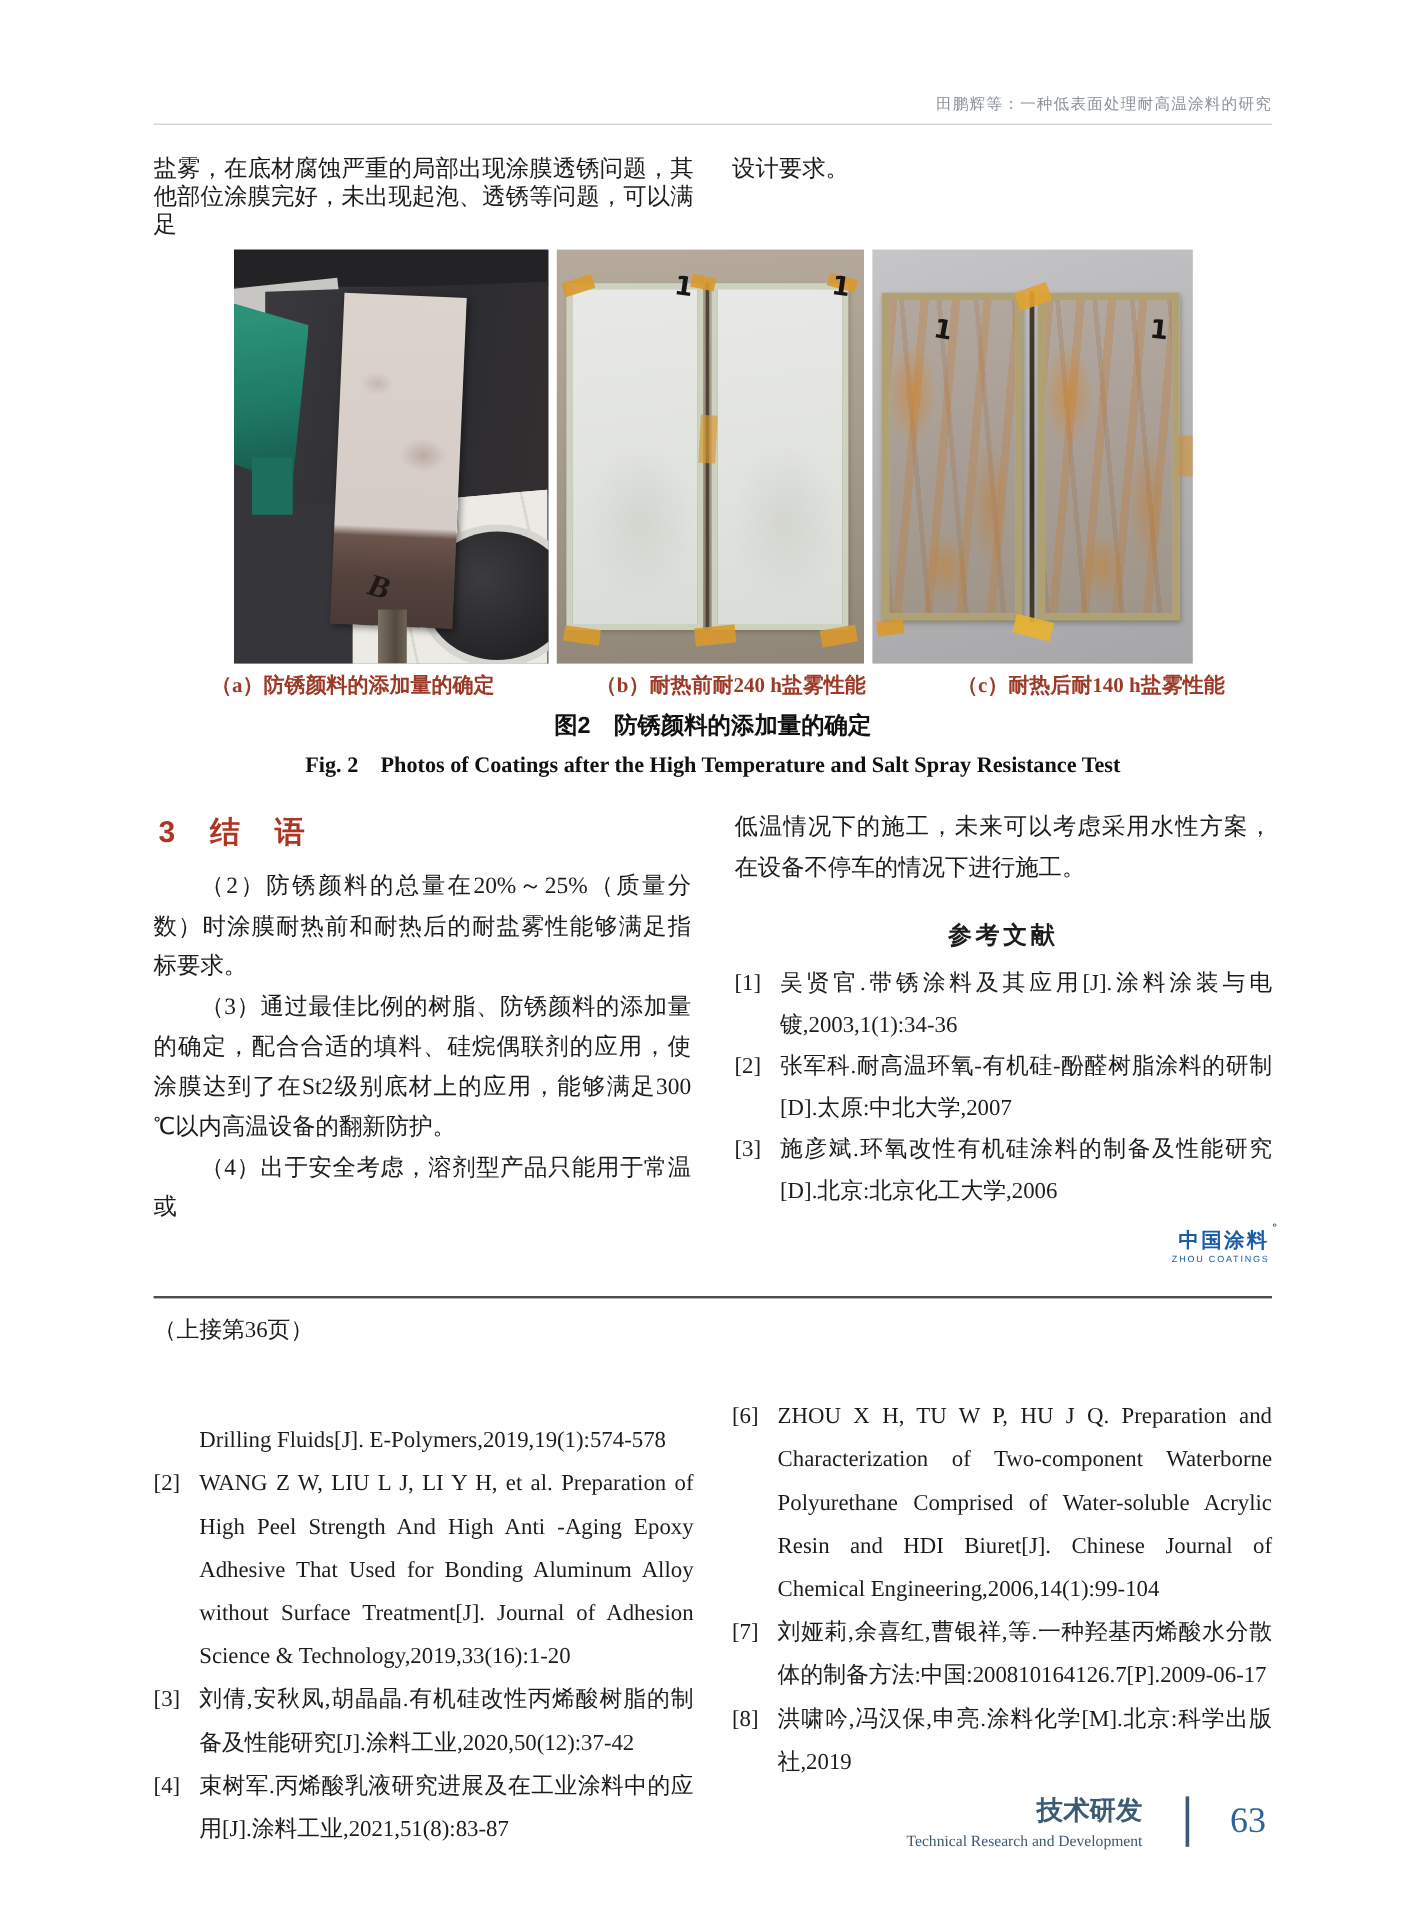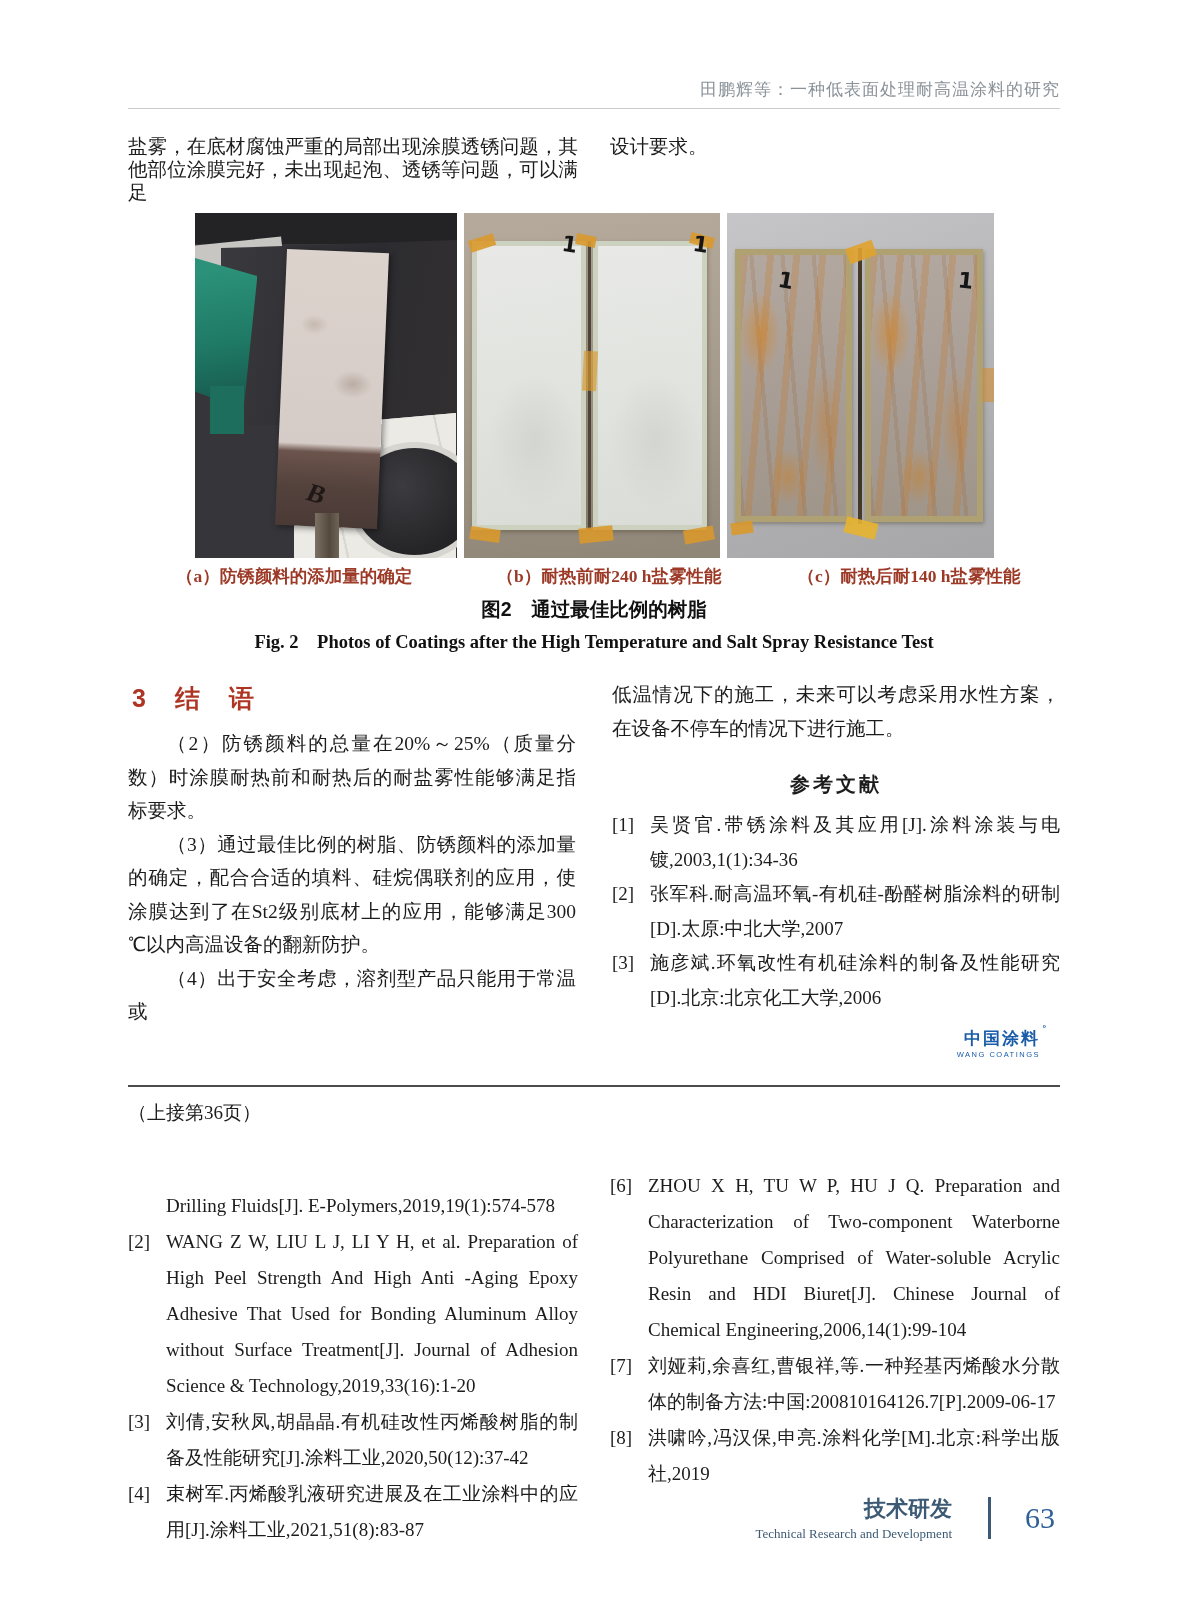--- a/index.html
+++ b/index.html
@@ -3,21 +3,21 @@
 <meta charset="utf-8">
 <style>
   * { margin:0; padding:0; box-sizing:border-box; }
   html,body { background:#ffffff; }
   body { font-family:"Liberation Serif", serif; color:#1c1c1c; }
   .page { position:relative; width:1187px; height:1600px; margin:0 auto; background:#fff; overflow:hidden; }
   .content { position:absolute; left:128px; width:932px; top:0; }
 
   
   .running-head { padding-top:78px; text-align:right; font-family:"Liberation Sans",sans-serif;
-                  font-size:17px; color:#8a9299; letter-spacing:1px; }
+                  font-size:13px; color:#8a9299; letter-spacing:1px; }
   .head-rule { margin-top:7px; height:1px; background:#c9cdd0; }
 
   
   .two-col { display:flex; gap:32px; }
   .col { width:450px; }
   .intro { margin-top:26px; }
   .intro p { font-size:19.5px; line-height:23px; text-align:justify; }
 
   
   .figure-block { margin-top:9px; }
@@ -113,21 +113,21 @@
   .ref-item { display:flex; font-size:19px; line-height:34.5px; }
   .ref-label { flex:0 0 38px; }
   .ref-text { flex:1; text-align:justify; }
 
   
   .logo { display:flex; flex-direction:column; align-items:flex-end; }
   .logo-main { color:#1a5ca8; font-weight:bold; font-size:17px; letter-spacing:2px;
                font-family:"Liberation Sans",sans-serif; position:relative; }
   .logo-main::after { content:"°"; position:absolute; top:-4px; right:-8px; font-size:9px; }
   .logo-sub { color:#1a5ca8; font-size:7.5px; letter-spacing:1.5px; font-family:"Liberation Sans",sans-serif; }
-  .logo-top { margin-top:12px; margin-right:20px; }
+  .logo-top { margin-top:12px; margin-right:2px; }
 
   
   .section-divider { margin-top:26px; height:2px; background:#4c4c4c; }
   .continued-note { margin-top:13px; font-size:19px; font-style:normal;
                     font-family:"Liberation Serif",serif; }
   .lower-cols { margin-top:42px; }
   .lower-cols .ref-item { font-size:19px; line-height:36px; }
   .cont-line { padding-left:38px;margin-top:20px; }
 
   
@@ -202,21 +202,21 @@
           <div class="tape pc-t3"></div>
           <div class="tape pc-t4"></div>
         </div>
       </div>
 
       <div class="subcaptions">
         <div class="subcap subcap-a">（a）防锈颜料的添加量的确定</div>
         <div class="subcap subcap-b">（b）耐热前耐240 h盐雾性能</div>
         <div class="subcap subcap-c">（c）耐热后耐140 h盐雾性能</div>
       </div>
-      <div class="cap-zh">图2　通过最佳比例的树脂</div>
+      <div class="cap-zh">图2　防锈颜料的添加量的确定</div>
       <div class="cap-en">Fig. 2　Photos of Coatings after the High Temperature and Salt Spray Resistance Test</div>
     </div>
 
     <div class="two-col main-cols">
       <div class="col">
         <div class="sec-heading">3　结　语</div>
         <p class="body-p">（2）防锈颜料的总量在20%～25%（质量分数）时涂膜耐热前和耐热后的耐盐雾性能够满足指标要求。</p>
         <p class="body-p">（3）通过最佳比例的树脂、防锈颜料的添加量的确定，配合合适的填料、硅烷偶联剂的应用，使涂膜达到了在St2级别底材上的应用，能够满足300 ℃以内高温设备的翻新防护。</p>
         <p class="body-p">（4）出于安全考虑，溶剂型产品只能用于常温或</p>
       </div>
@@ -232,21 +232,21 @@
           <span class="ref-label">[2]</span>
           <span class="ref-text">张军科.耐高温环氧-有机硅-酚醛树脂涂料的研制[D].太原:中北大学,2007</span>
         </div>
         <div class="ref-item">
           <span class="ref-label">[3]</span>
           <span class="ref-text">施彦斌.环氧改性有机硅涂料的制备及性能研究[D].北京:北京化工大学,2006</span>
         </div>
 
         <div class="logo logo-top">
           <span class="logo-main">中国涂料</span>
-          <span class="logo-sub">WANG COATINGS</span>
+          <span class="logo-sub">ZHOU COATINGS</span>
         </div>
       </div>
     </div>
 
     <div class="section-divider"></div>
     <div class="continued-note">（上接第36页）</div>
 
     <div class="two-col lower-cols">
       <div class="col">
         <div class="ref-item">

